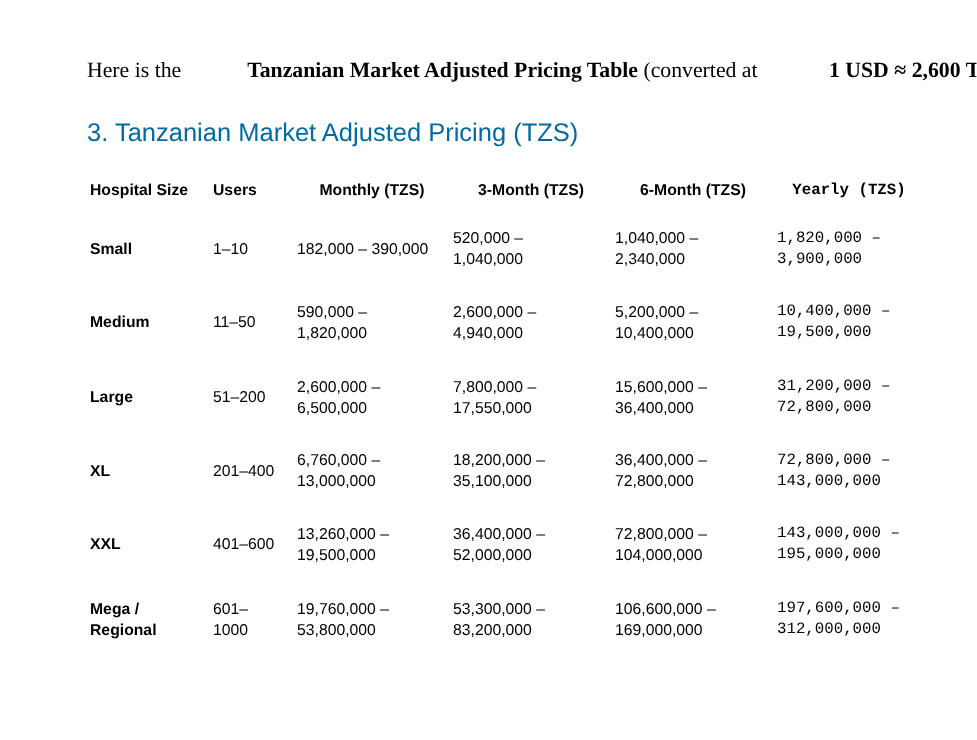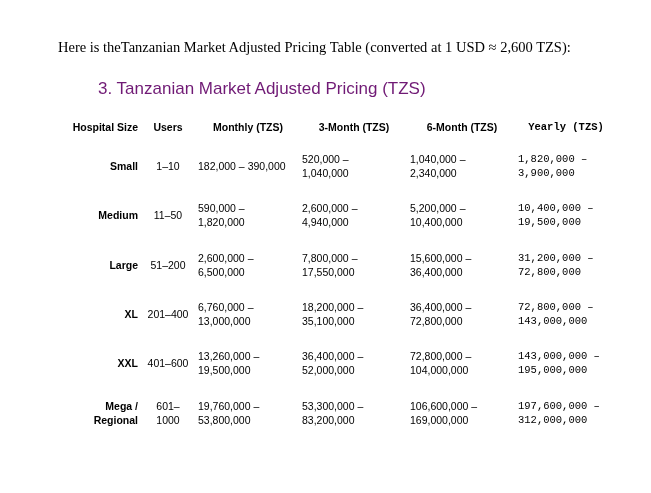--- a/index.html
+++ b/index.html
@@ -22,21 +22,21 @@
     padding: 38px 58px 0 58px;
   }
   .intro {
     font-family: "Liberation Serif", serif;
     font-size: 14.5px;
     line-height: 1.3;
     color: #000;
     margin: 0 0 22px 0;
     white-space: nowrap;
   }
-  .intro .bold { font-weight: normal; }
+  .intro .bold { font-weight: bold; margin-left: 44px; }
   .section-title {
     font-family: "Liberation Sans", sans-serif;
     font-size: 17px;
     color: #2e74b5;
     margin: 0 0 18px 0;
     font-weight: normal;
   }
   table.pricing {
     border-collapse: collapse;
     width: 534px;
@@ -48,41 +48,41 @@
     font-size: 10.5px;
     padding: 4px 2px 9px 2px;
     vertical-align: top;
     white-space: nowrap;
   }
   table.pricing td {
     padding: 10px 2px 11px 2px;
     vertical-align: middle;
     line-height: 1.35;
   }
-  th.c0, td.c0 { width: 78px; text-align: right; }
-  th.c1, td.c1 { width: 52px; text-align: center; margin-left: 36px; }
+  th.c0, td.c0 { width: 78px; text-align: left; }
+  th.c1, td.c1 { width: 52px; text-align: left; margin-left: 36px; }
   th.c2, td.c2 { width: 100px; text-align: left; }
   th.c3, td.c3 { width: 104px; text-align: left; }
   th.c4, td.c4 { width: 104px; text-align: left; }
   th.c5, td.c5 { width: 96px; text-align: left; font-family: Liberation Mono, monospace; }
   th.c2 { text-align: center; padding-left: 0; }
   th.c3 { text-align: center; }
   th.c4 { text-align: center; }
   th.c5 { text-align: center; }
   td.c0 { font-weight: bold; }
   .cellline { display: block; }
 </style>
 </head>
 <body>
 
 <div class="page">
 
   <p class="intro"><span>Here is the</span><span class="bold">Tanzanian Market Adjusted Pricing Table</span><span> (converted at </span><span class="bold">1 USD ≈ 2,600 TZS</span><span>):</span></p>
 
-  <h2 class="section-title" style="color: #701a75; margin-left: 40px;">3. Tanzanian Market Adjusted Pricing (TZS)</h2>
+  <h2 class="section-title" style="color: #0369a1;">3. Tanzanian Market Adjusted Pricing (TZS)</h2>
 
   <table class="pricing">
     <thead>
       <tr>
         <th class="c0">Hospital Size</th>
         <th class="c1">Users</th>
         <th class="c2">Monthly (TZS)</th>
         <th class="c3">3-Month (TZS)</th>
         <th class="c4">6-Month (TZS)</th>
         <th class="c5">Yearly (TZS)</th>

